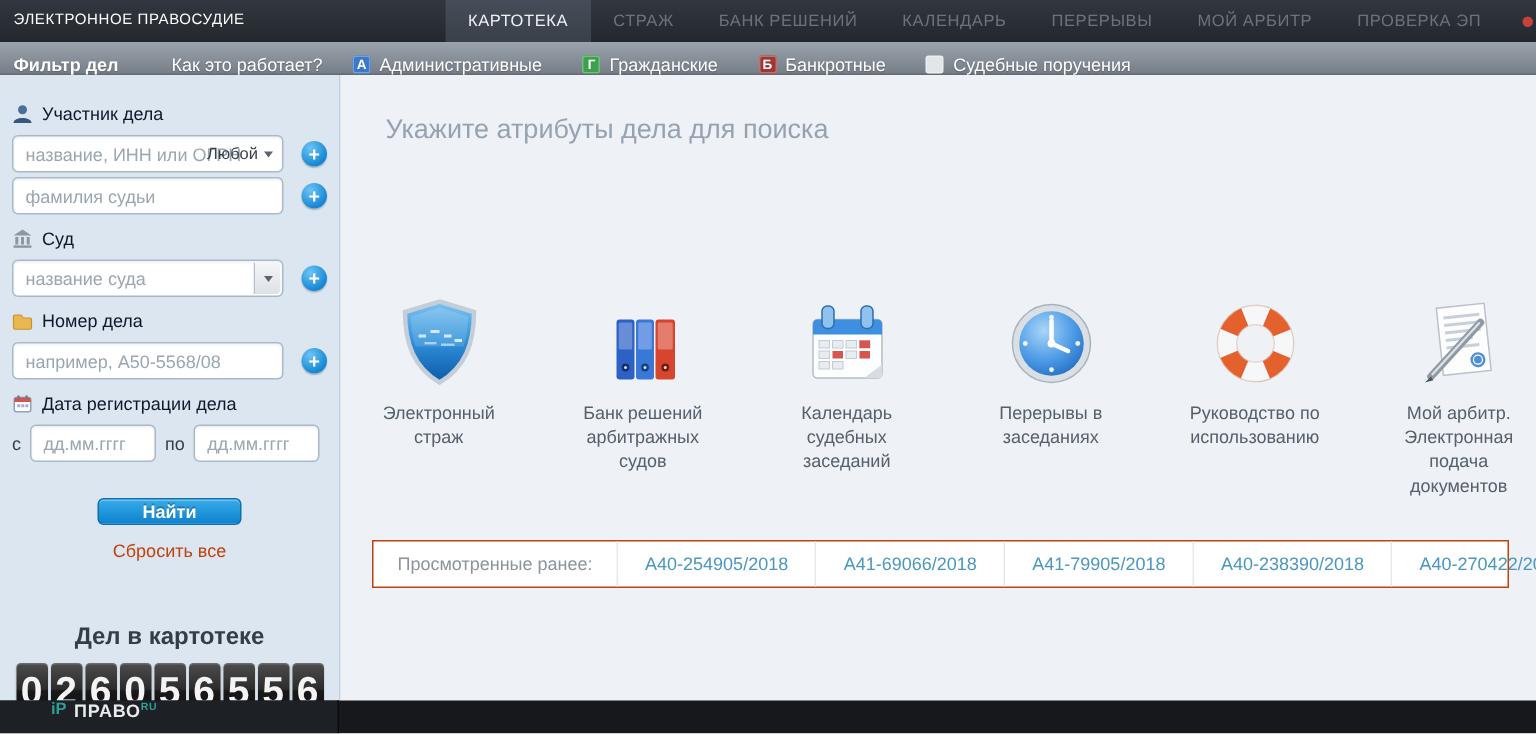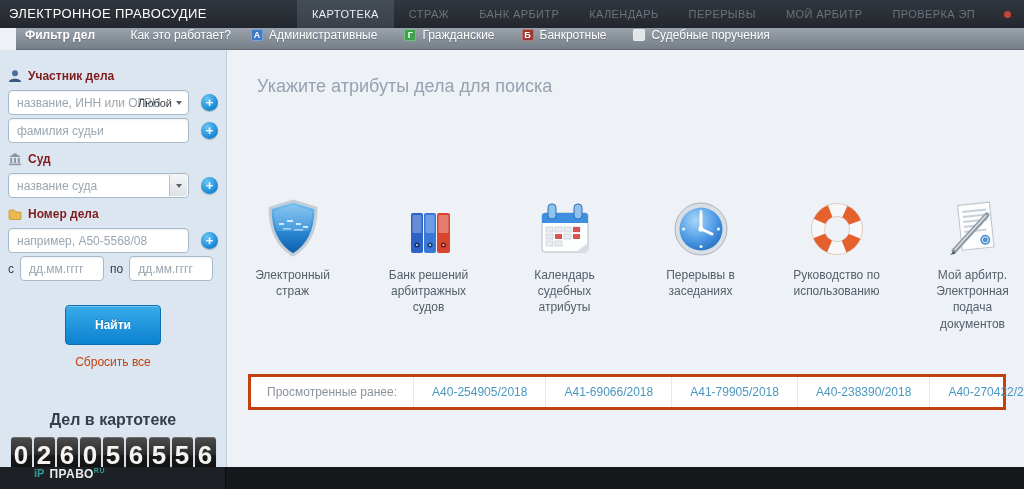--- a/index.html
+++ b/index.html
@@ -3,53 +3,53 @@
 <meta charset="utf-8">
 <style>
   * { margin:0; padding:0; box-sizing:border-box; }
   html,body { background:#e8ebef; }
   .app{ width:1024px; height:489px; font-family:"Liberation Sans",sans-serif;
         display:flex; flex-direction:column; background:#eef2f7; overflow:hidden; position:relative;}
 
   
   .topbar{ flex:0 0 28px; display:flex; align-items:stretch;
            background:linear-gradient(#32373f,#23272d); }
-  .logo{ flex:0 0 297px; color:#fdfdfd; font-size:13px; letter-spacing:.4px;
+  .logo{ flex:0 0 297px; color:#fdfdfd; font-size:10px; letter-spacing:.4px;
          line-height:28px; padding-left:9px; white-space:nowrap; cursor:pointer;}
   .topnav{ display:flex;text-align:center; }
   .nav-item{ padding:0 15px; line-height:28px; font-size:11px; color:#6c737c;
              letter-spacing:.4px; white-space:nowrap; cursor:pointer; }
   .nav-item.active{ background:linear-gradient(#454d58,#394049); color:#eef1f4; }
   .login{ margin-left:auto; display:flex; align-items:center; gap:6px; padding:0 13px;
           color:#949ba3; font-size:11px; letter-spacing:.4px; cursor:pointer;}
   .login-dot{ width:7px; height:7px; border-radius:50%; background:#c8413b; }
 
   
   .filterbar{ flex:0 0 22px; background:linear-gradient(#9ba3ad,#747c86);
-              display:flex; align-items:flex-start; font-size:12px; color:#fff;
-              box-shadow:inset 0 -1px 0 #646b74;margin-left:16px; }
+              display:flex; align-items:flex-end; font-size:12px; color:#fff;
+              box-shadow:inset 0 -1px 0 #646b74; }
   .filterbar-left{ flex:0 0 227px; display:flex; justify-content:space-between;
                    align-items:center; padding:0 12px 0 9px; }
   .filter-title{ font-weight:bold; text-shadow:0 1px 1px rgba(0,0,0,.25); }
   .how-link{ text-shadow:0 1px 1px rgba(0,0,0,.25); cursor:pointer; }
   .categories{ display:flex; align-items:center; gap:27px; margin-left:8px; }
   .category{ display:flex; align-items:center; gap:6px; cursor:pointer;
              text-shadow:0 1px 1px rgba(0,0,0,.25); white-space:nowrap;}
   .badge{ width:12px; height:12px; border-radius:2px; font-size:9px; font-weight:bold;
           display:flex; align-items:center; justify-content:center; color:#fff;
           box-shadow:inset 0 0 0 1px rgba(255,255,255,.3); text-shadow:none;}
   .badge-adm{ background:#3c79c9; } .badge-civ{ background:#3da04b; }
   .badge-bank{ background:#9e3732; } .badge-ord{ background:#e3e6e9; }
 
   
   .content{ flex:1; display:flex; min-height:0; }
   .sidebar{ flex:0 0 227px; background:#dbe6f0; border-right:1px solid #c3cfda;
             padding:10px 8px 0; }
-  .f-label{ display:flex; align-items:center; gap:6px; font-size:12px; font-weight:bold;
-            color:#7f1d1d; margin:9px 0 7px; }
+  .f-label{ display:flex; align-items:center; gap:6px; font-size:12px; font-weight:normal;
+            color:#0f172a; margin:9px 0 7px; }
   .f-row{ display:flex; align-items:center; gap:12px; margin-bottom:3px; }
   .input-wrap{ position:relative; flex:1; }
   .tinput{ width:100%; height:25px; border:1px solid #a8b9c8; border-radius:4px;
            padding:0 8px; font:12px "Liberation Sans",sans-serif; color:#333; background:#fff;
            box-shadow:inset 0 1px 2px rgba(0,0,0,.07); outline:none;}
   .tinput::placeholder{ color:#9aa6b0; opacity:1; }
   .role-dd{ position:absolute; right:7px; top:50%; transform:translateY(-50%);
             font-size:11px; color:#39424b; display:flex; gap:4px; align-items:center; cursor:pointer;}
   .caret{ width:0; height:0; border-left:3.5px solid transparent; border-right:3.5px solid transparent;
           border-top:4px solid #5a646e; }
@@ -59,41 +59,41 @@
               box-shadow:inset 0 1px 2px rgba(0,0,0,.07); }
   .select-arrow{ position:absolute; right:1px; top:1px; bottom:1px; width:18px;
                  background:linear-gradient(#f4f6f8,#dde2e7); border-left:1px solid #b4c1cd;
                  border-radius:0 3px 3px 0; display:flex; align-items:center; justify-content:center;}
   .plus-btn{ flex:0 0 17px; width:17px; height:17px; border-radius:50%; border:none; cursor:pointer;
              background:radial-gradient(circle at 35% 28%, #6cc4f5, #1486d3 72%);
              color:#fff; font-size:13px; font-weight:bold; line-height:15px; text-align:center;
              box-shadow:0 1px 1px rgba(0,0,0,.25); padding:0;}
   .date-row{ display:flex; align-items:center; gap:6px; font-size:12px; color:#333e48; }
   .dinput{ width:84px; }
-  .search-btn{ display:block; margin:24px auto 10px; width:96px; height:40px; cursor:pointer;
+  .search-btn{ display:block; margin:24px auto 10px; width:96px; height:18px; cursor:pointer;
                background:linear-gradient(#38abe9,#0d82cf); border:1px solid #0c6fb2; border-radius:4px;
                color:#fff; font-weight:bold; font-size:12px; font-family:"Liberation Sans",sans-serif;
                text-shadow:0 -1px 0 rgba(0,0,0,.25); box-shadow:inset 0 1px 0 rgba(255,255,255,.3);}
   .reset-link{ display:block; text-align:center; font-size:12px; color:#c2410c; cursor:pointer; }
   .counter-label{ margin-top:42px; text-align:center; font-size:16px; font-weight:bold; color:#333e48; }
   .counter{ display:flex; justify-content:center; gap:2px; margin-top:8px; }
   .digit{ width:21px; height:36px; border-radius:3px; color:#f4f4f4; font-size:26px; font-weight:bold;
           display:flex; align-items:center; justify-content:center;
           background:linear-gradient(#4d4d4d 0%,#2c2c2c 48%,#191919 52%,#0f0f0f 100%);
           box-shadow:inset 0 1px 0 rgba(255,255,255,.18), 0 1px 1px rgba(0,0,0,.3); }
 
   .main{ flex:1; background:#eef2f7; min-width:0; }
   .hint{ margin:26px 0 0 30px; font-size:18px; color:#97a2b0; }
   .features{ display:flex; margin:100px 0 12px 14px;gap:33px; }
   .feature{ width:128px; display:flex; flex-direction:column; align-items:center;
             text-align:center; cursor:pointer; }
   .ficon{ height:60px; display:flex; align-items:flex-end; justify-content:center; }
   .flabel{ margin-top:10px; font-size:12px; color:#55606b; line-height:1.35; }
 
-  .recent{ margin:42px 18px 0 21px; background:#fff; border:3px solid #c2410c;
+  .recent{ margin:28px 18px 0 21px; background:#fff; border:1px solid #c2410c;
            display:flex; align-items:flex-start; }
   .recent-label{ padding:8px 16px; font-size:12px; color:#8b949d; border-right:1px solid #e5e9ee;
                  white-space:nowrap;}
   .recent-link{ padding:8px 18px; font-size:12px; color:#4a97c0; border-right:1px solid #e5e9ee;
                 cursor:pointer; white-space:nowrap;}
 
   
   .footer{ flex:0 0 22px; background:#16181c; display:flex; align-items:center; }
   .footer-left{ width:226px; height:100%; background:#1d2025; display:flex; align-items:flex-start;
                 padding-left:34px; gap:5px; border-right:1px solid #0a0b0d; cursor:pointer;}
@@ -104,21 +104,21 @@
 </head>
 <body>
 
 <div class="app">
 
   <header class="topbar">
     <div class="logo">ЭЛЕКТРОННОЕ ПРАВОСУДИЕ</div>
     <nav class="topnav">
       <a class="nav-item active">КАРТОТЕКА</a>
       <a class="nav-item">СТРАЖ</a>
-      <a class="nav-item">БАНК АРБИТР</a>
+      <a class="nav-item">БАНК РЕШЕНИЙ</a>
       <a class="nav-item">КАЛЕНДАРЬ</a>
       <a class="nav-item">ПЕРЕРЫВЫ</a>
       <a class="nav-item">МОЙ АРБИТР</a>
       <a class="nav-item">ПРОВЕРКА ЭП</a>
     </nav>
     <div class="login">
       <span class="login-dot"></span>
 
     </div>
   </header>
@@ -205,20 +205,32 @@
         </svg>
         <span>Номер дела</span>
       </div>
       <div class="f-row">
         <span class="input-wrap">
           <input class="tinput" type="text" placeholder="например, А50-5568/08" style="">
         </span>
         <button class="plus-btn">+</button>
       </div>
 
+      <div class="f-label">
+        <svg width="14" height="14" viewBox="0 0 14 14">
+          <rect x="1.5" y="3" width="11" height="9.5" rx="1.5" fill="#fff" stroke="#8fa3b5"></rect>
+          <path d="M1.5 4.5 a1.5 1.5 0 0 1 1.5 -1.5 h8 a1.5 1.5 0 0 1 1.5 1.5 v1.5 h-11 Z" fill="#d9534f"></path>
+          <rect x="3.5" y="1.5" width="1.6" height="3" rx="0.8" fill="#6b7d8e"></rect>
+          <rect x="8.9" y="1.5" width="1.6" height="3" rx="0.8" fill="#6b7d8e"></rect>
+          <rect x="3.5" y="7.5" width="2" height="2" fill="#9fb4c6"></rect>
+          <rect x="6.2" y="7.5" width="2" height="2" fill="#9fb4c6"></rect>
+          <rect x="8.9" y="7.5" width="2" height="2" fill="#9fb4c6"></rect>
+        </svg>
+        <span>Дата регистрации дела</span>
+      </div>
       <div class="date-row">
         <span>с</span>
         <input class="tinput dinput" type="text" placeholder="дд.мм.гггг" style="">
         <span>по</span>
         <input class="tinput dinput" type="text" placeholder="дд.мм.гггг" style="">
       </div>
 
       <button class="search-btn">Найти</button>
       <a class="reset-link">Сбросить все</a>
 
@@ -304,21 +316,21 @@
                   <rect x="10" y="40" width="7" height="5"></rect>
               </g>
               <g fill="#d9534f">
                 <rect x="37" y="26" width="7" height="5"></rect>
                   <rect x="19" y="33" width="7" height="5"></rect>
                 <rect x="37" y="33" width="7" height="5"></rect>
               </g>
               <path d="M40 51 L52 51 L52 42 Z" fill="#d7dde3"></path>
             </svg>
           </span>
-          <span class="flabel">Календарь судебных атрибуты</span>
+          <span class="flabel">Календарь судебных заседаний</span>
         </a>
 
         <a class="feature">
           <span class="ficon">
             <svg width="56" height="56" viewBox="0 0 56 56">
               <defs>
                 <radialGradient id="gCl" cx="0.38" cy="0.3" r="0.85">
                   <stop offset="0" stop-color="#a8d6f7"></stop>
                     <stop offset=".55" stop-color="#4d9ae6"></stop>
                     <stop offset="1" stop-color="#1a63b8"></stop>

